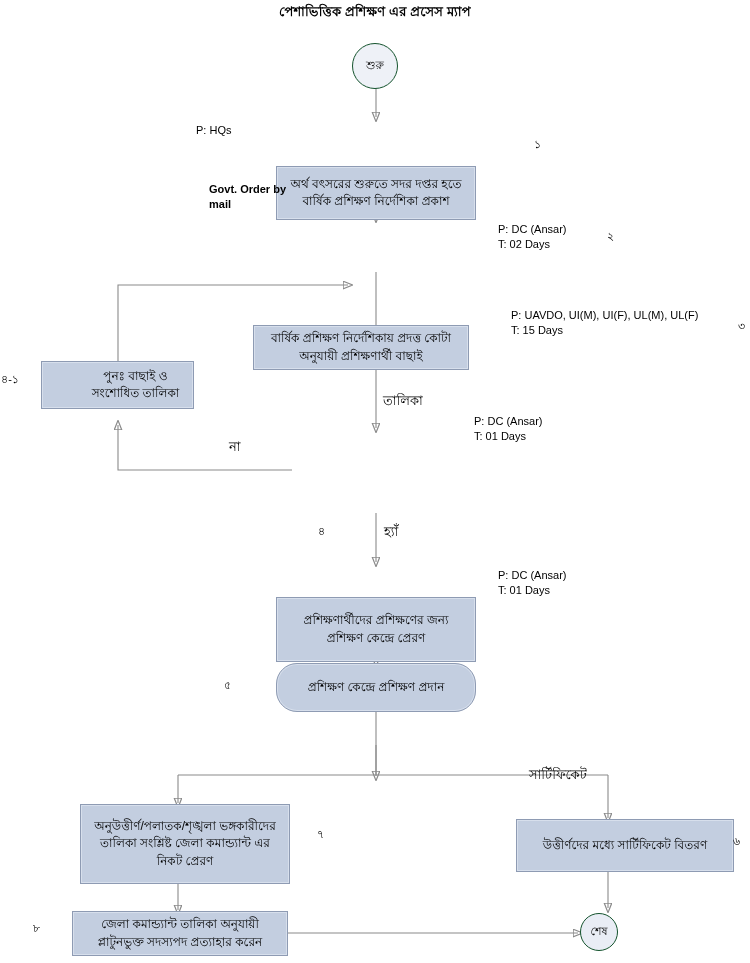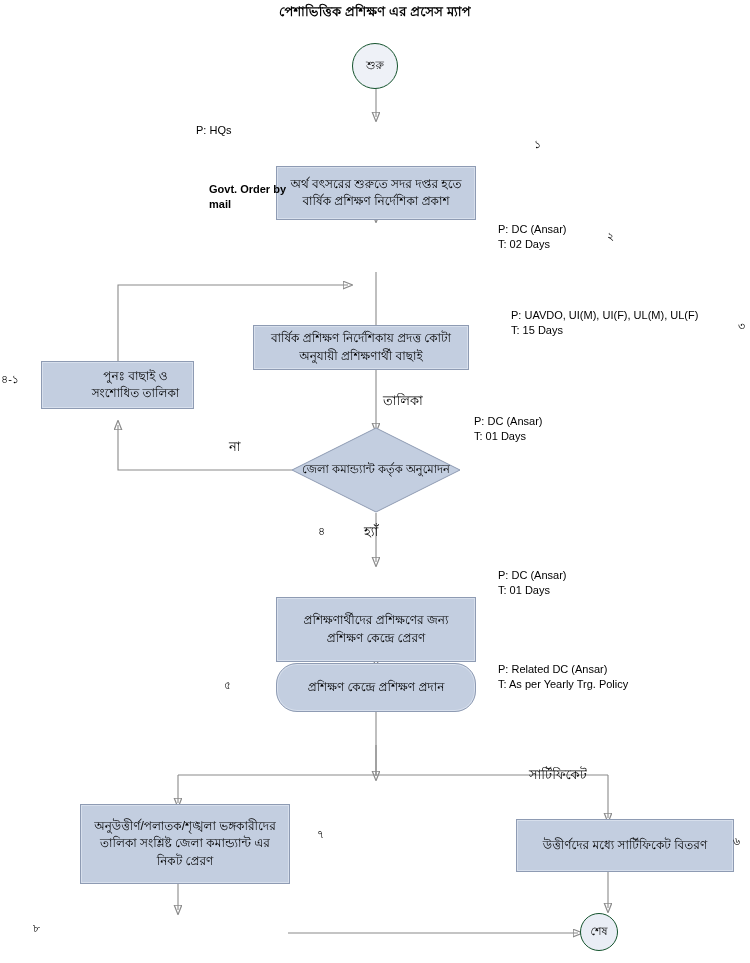--- a/index.html
+++ b/index.html
@@ -169,45 +169,40 @@
 
 
   <div class="abs pbox" style="left:253px; top:325px; width:216px; height:45px;">
     <span>বার্ষিক প্রশিক্ষণ নির্দেশিকায় প্রদত্ত কোটা অনুযায়ী প্রশিক্ষণার্থী বাছাই</span>
   </div>
 
   <div class="abs pbox" style="left:41px; top:361px; width:153px; height:48px;padding-left:44px;">
     <span>পুনঃ  বাছাই ও সংশোধিত তালিকা</span>
   </div>
 
-  <div class="abs diamond-wrap" style="left:291px; top:427px; width:170px; height:86px;">
-    <svg width="170" height="86" viewBox="0 0 170 86">
-      <polygon points="85,1 169,43 85,85 1,43" fill="#c3cee0" stroke="#8e9bb3" stroke-width="1"></polygon>
-    </svg>
-    <div class="diamond-label">
-      <span>জেলা কমান্ড্যান্ট কর্তৃক অনুমোদন</span>
-    </div>
-  </div>
 
   <div class="abs pbox" style="left:276px; top:597px; width:200px; height:65px;">
     <span>প্রশিক্ষণার্থীদের প্রশিক্ষণের জন্য প্রশিক্ষণ কেন্দ্রে প্রেরণ</span>
   </div>
 
   <div class="abs pbox" style="left:276px; top:663px; width:200px; height:49px;border-radius:21px;">
     <span>প্রশিক্ষণ কেন্দ্রে প্রশিক্ষণ প্রদান</span>
   </div>
 
   <div class="abs pbox" style="left:80px; top:804px; width:210px; height:80px;">
     <span>অনুউত্তীর্ণ/পলাতক/শৃঙ্খলা ভঙ্গকারীদের তালিকা সংশ্লিষ্ট  জেলা কমান্ড্যান্ট এর নিকট প্রেরণ</span>
   </div>
 
   <div class="abs pbox" style="left:516px; top:819px; width:218px; height:53px;">
     <span>উত্তীর্ণদের মধ্যে সার্টিফিকেট বিতরণ</span>
   </div>
 
+  <div class="abs pbox" style="left:72px; top:911px; width:216px; height:45px;">
+    <span>জেলা কমান্ড্যান্ট তালিকা অনুযায়ী প্লাটুনভুক্ত সদস্যপদ প্রত্যাহার করেন</span>
+  </div>
 
   <div class="abs terminator" style="left:580px; top:913px; width:38px; height:38px;">
     <span>শেষ</span>
   </div>
 
   <div class="abs annot" style="left:196px; top:123px;">P: HQs</div>
 
   <div class="abs annot bold" style="left:209px; top:182px;">Govt. Order by
 mail</div>
 
@@ -216,28 +211,26 @@
 
   <div class="abs annot" style="left:511px; top:308px;">P: UAVDO, UI(M), UI(F), UL(M), UL(F)
 T: 15 Days</div>
 
   <div class="abs annot" style="left:474px; top:414px;">P: DC (Ansar)
 T: 01 Days</div>
 
   <div class="abs annot" style="left:498px; top:568px;">P: DC (Ansar)
 T: 01 Days</div>
 
-  <div class="abs annot" style="left:498px; top:662px;">P: Related DC (Ansar)
-T: As per Yearly Trg. Policy</div>
 
   <div class="abs edge-label" style="left:383px; top:391px;">তালিকা</div>
 
   <div class="abs edge-label" style="left:229px; top:437px;">না</div>
 
-  <div class="abs edge-label" style="left:364px; top:522px;">হ্যাঁ</div>
+  <div class="abs edge-label" style="left:384px; top:522px;">হ্যাঁ</div>
 
   <div class="abs edge-label" style="left:529px; top:765px;">সার্টিফিকেট</div>
 
   <div class="abs step-num" style="left:534px; top:136px;">১</div>
 
   <div class="abs step-num" style="left:607px; top:228px;">২</div>
 
   <div class="abs step-num" style="left:738px; top:318px;">৩</div>
 
   <div class="abs step-num" style="left:1px; top:371px;">৪-১</div>

